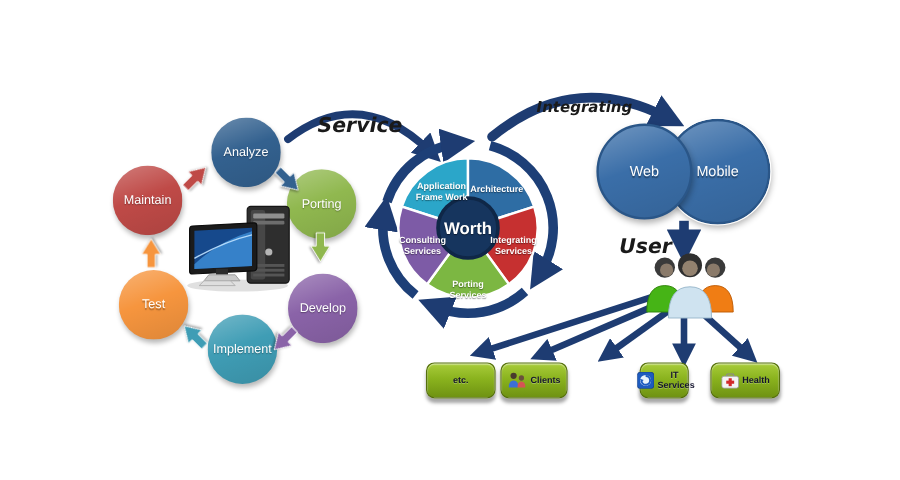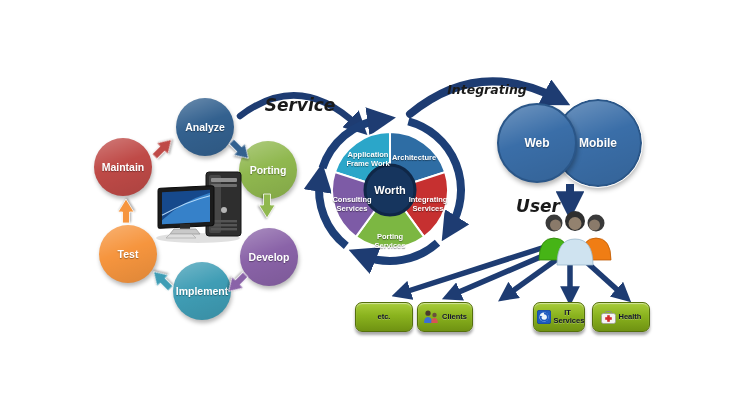--- a/index.html
+++ b/index.html
@@ -1,36 +1,36 @@
 <!DOCTYPE html>
 <html><head>
 <meta charset="utf-8">
 <style>
   html,body{margin:0;padding:0;background:#fff;}
   #canvas{position:relative;width:750px;height:400px;background:#fff;overflow:hidden;
           font-family:"Liberation Sans",sans-serif;}
   
   .node{position:absolute;border-radius:50%;display:flex;align-items:center;justify-content:center;
-        color:#fff;font-weight:bold;text-align:center;
+        color:#fff;font-weight:normal;text-align:center;
         background-image:linear-gradient(160deg,rgba(255,255,255,.28),rgba(255,255,255,0) 45%,rgba(0,0,0,.10));
         box-shadow:1px 3px 4px rgba(0,0,0,.28);}
   .sdlc-node{width:58px;height:58px;font-size:10.5px;text-shadow:0 1px 1px rgba(0,0,0,.35);}
   .platform-node{color:#fff;font-size:12px;text-shadow:0 1px 1px rgba(0,0,0,.4);
         border:2px solid #2a5688;box-shadow:1px 3px 5px rgba(0,0,0,.3);}
   
   .block-arrow{position:absolute;width:24px;height:16px;filter:drop-shadow(1px 1px 1px rgba(0,0,0,.35));}
   .block-arrow svg{display:block;width:100%;height:100%;overflow:visible;}
   
   #connectors{position:absolute;left:0;top:0;width:750px;height:400px;}
   
   #pie-svg{position:absolute;left:310px;top:110px;width:160px;height:160px;overflow:visible;}
   .slice-label{position:absolute;transform:translate(-50%,-50%);color:#fff;font-weight:bold;
         font-size:7.5px;line-height:1.15;text-align:center;text-shadow:0 1px 1px rgba(0,0,0,.45);}
   #worth-label{position:absolute;left:390px;top:190px;transform:translate(-50%,-50%);
-        color:#fff;font-weight:bold;font-size:11px;text-shadow:0 1px 1px rgba(0,0,0,.5);}
+        color:#fff;font-weight:bold;font-size:14px;text-shadow:0 1px 1px rgba(0,0,0,.5);}
   
   .flow-label{position:absolute;transform:translate(-50%,-50%);color:#1a1a1a;font-weight:bold;
         font-style:italic;font-size:17px;font-family:"DejaVu Sans",sans-serif;}
   
   .badge{position:absolute;top:302px;height:30px;border-radius:7px;
         background:linear-gradient(180deg,#a8cc3a 0%,#8ab31e 45%,#6f9212 100%);
         border:1px solid #55700c;box-shadow:0 3px 3px rgba(0,0,0,.35), inset 0 1px 1px rgba(255,255,255,.5);
         display:flex;align-items:center;justify-content:center;gap:3px;box-sizing:border-box;padding:0 3px;}
   .badge-label{color:#14142e;font-weight:bold;font-size:7.5px;line-height:1.1;text-align:center;
         text-shadow:0 1px 0 rgba(255,255,255,.25);}
@@ -200,21 +200,21 @@
     <svg class="badge-icon" width="16" height="14" viewBox="0 0 16 14">
       <circle cx="5" cy="3.2" r="2.6" fill="#4a3b2d"></circle>
       <path d="M1,13 q0,-6 4,-6 q4,0 4,6 Z" fill="#3b6fd6"></path>
       <circle cx="11.5" cy="5" r="2.2" fill="#6a503c"></circle>
       <path d="M8.2,13 q0,-5 3.3,-5 q3.3,0 3.3,5 Z" fill="#d65454"></path>
     </svg>
     <span class="badge-label">Clients</span>
   </div>
 
 
-  <div class="badge" style="left:533px;width:52px;">
+  <div class="badge" style="left:533px;width:41px;">
     <svg class="badge-icon" width="14" height="14" viewBox="0 0 14 14">
       <rect x="0" y="0" width="14" height="14" rx="3" fill="#1d5bbf" stroke="#123a80" stroke-width="0.6"></rect>
       <circle cx="7" cy="7" r="4.6" fill="#e8f3fb"></circle>
       <path d="M7,3.4 A3.6,3.6 0 1 1 3.6,7.6" fill="none" stroke="#1d5bbf" stroke-width="1.6"></path>
       <polygon points="2.4,5.6 5.4,6.6 3.2,8.8" fill="#1d5bbf"></polygon>
     </svg>
     <span class="badge-label" style="width:28px;">IT Services</span>
   </div>
 
   <div class="badge" style="left:592px;width:58px;">

